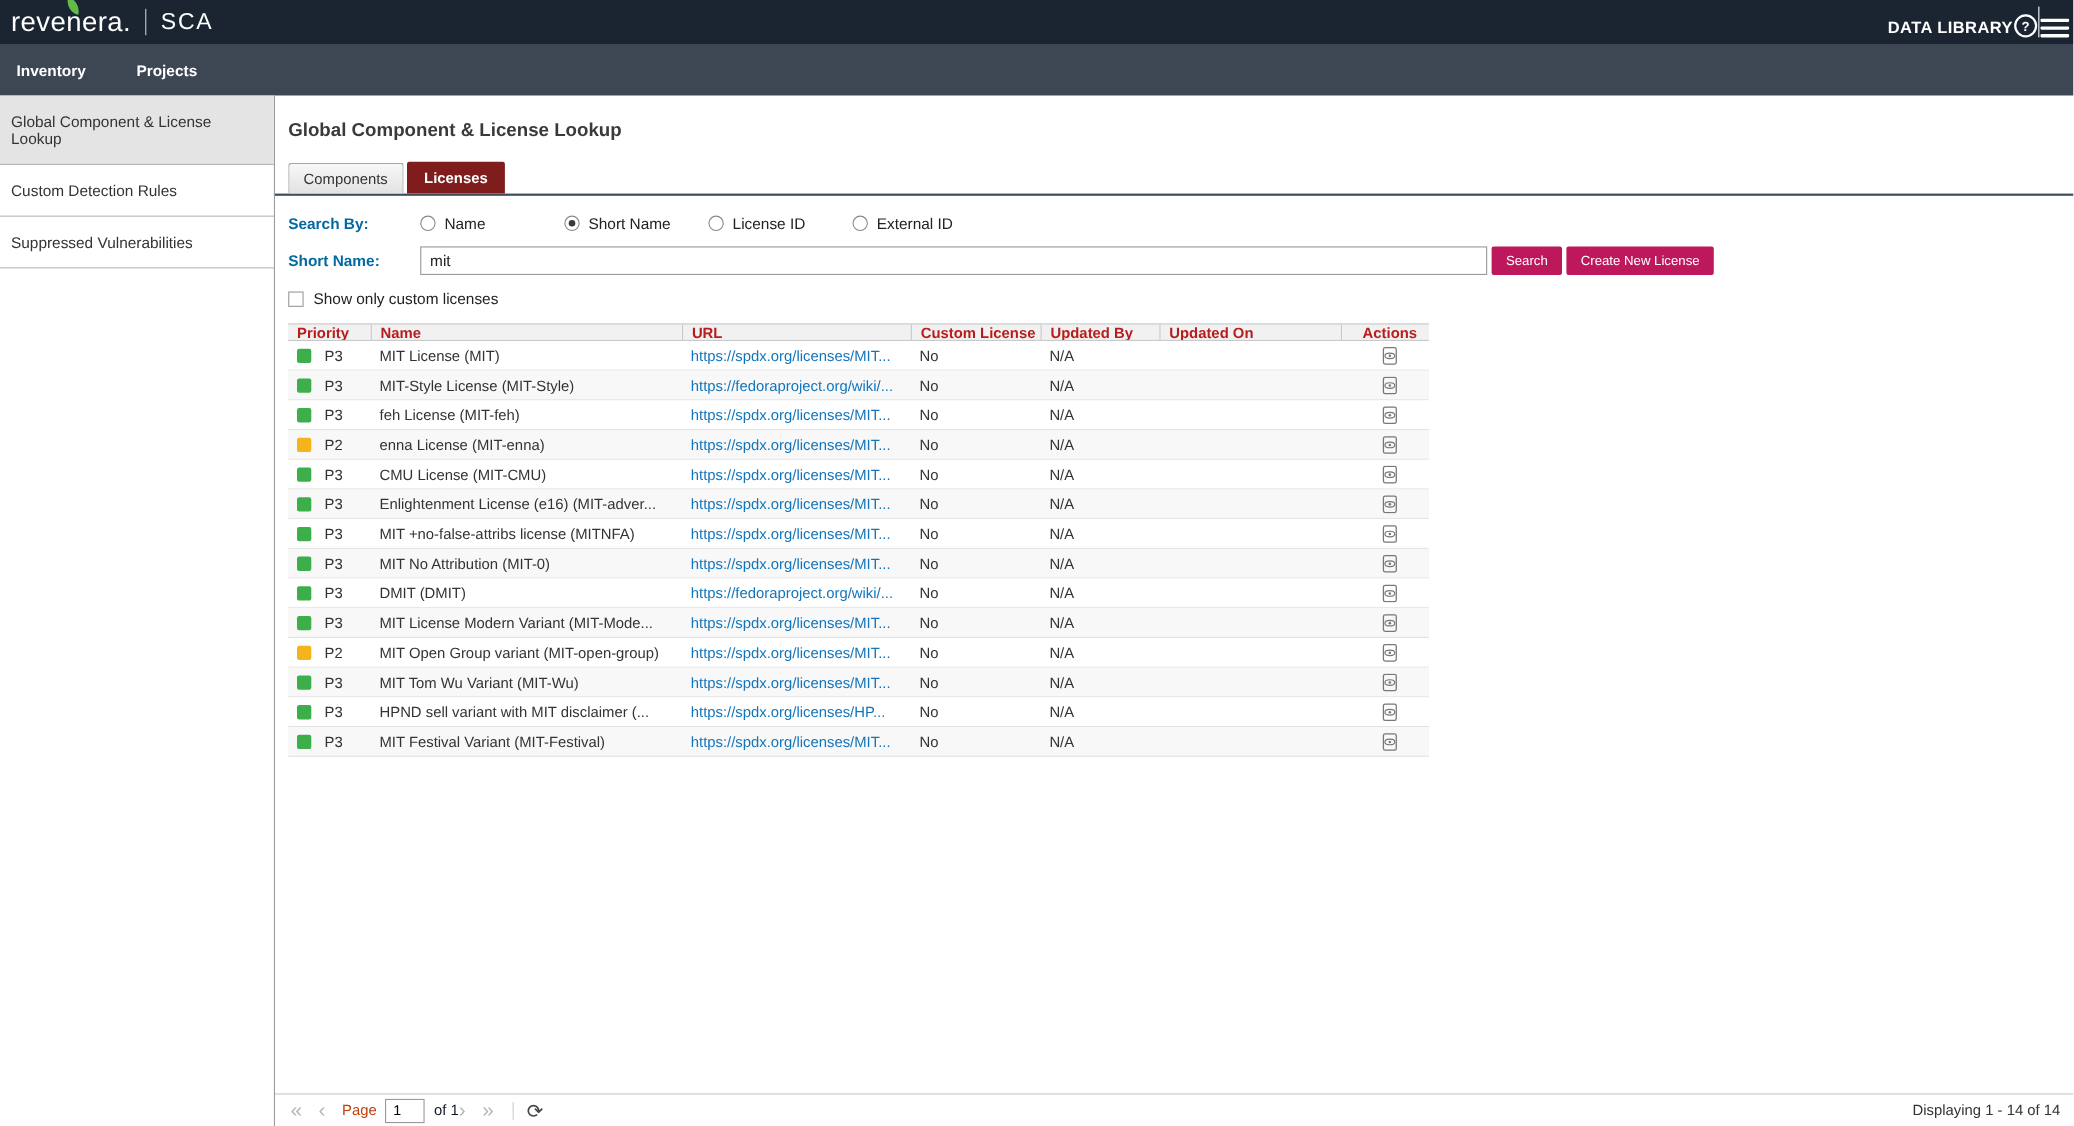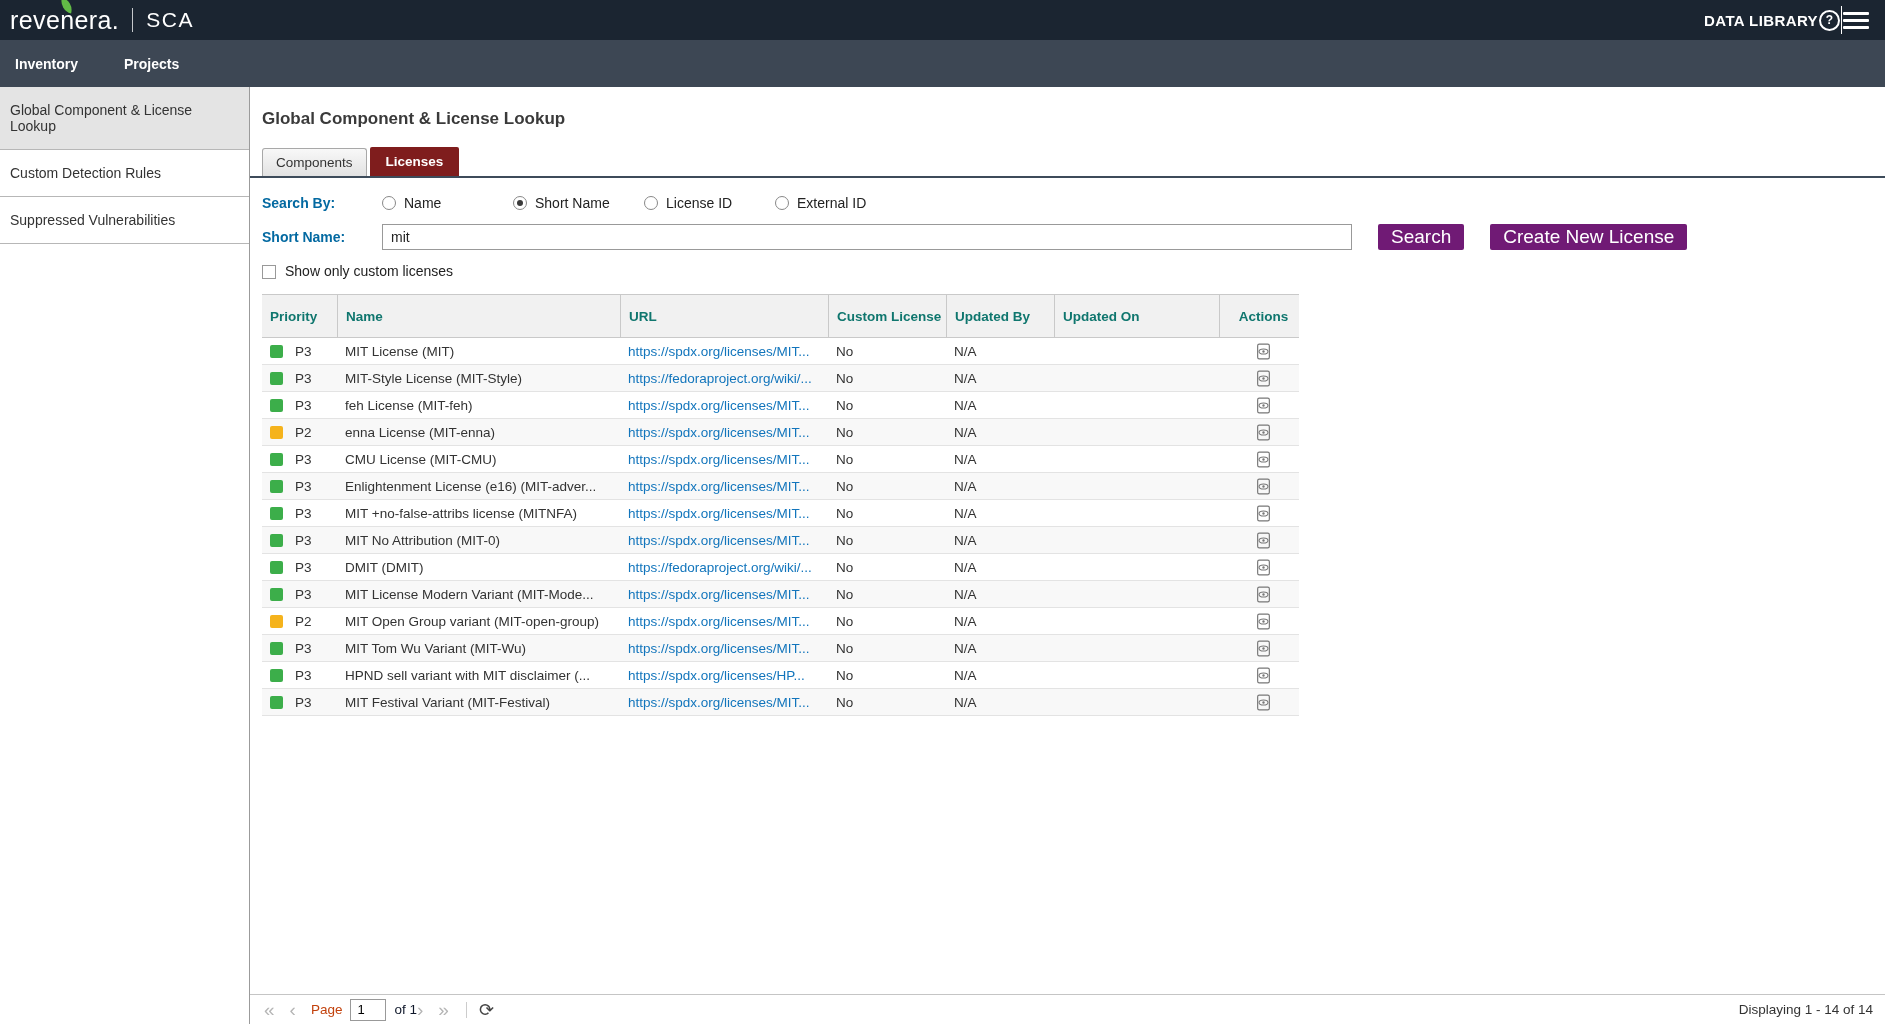--- a/index.html
+++ b/index.html
@@ -7,21 +7,21 @@
   body{font-family:"Liberation Sans",sans-serif;background:#fff;color:#333}
 
   
   .topbar{height:40px;background:#1b2531;display:flex;align-items:center;color:#fff}
   .logo-wrap{display:flex;align-items:center;padding-left:10px;position:relative}
   .logo-text{font-size:25px;letter-spacing:.4px;position:relative;color:#fff}
   .leaf{position:absolute;top:-7px;left:60px;width:13px;height:13px;background:#62bb46;
         border-radius:0 100% 0 100%;transform:rotate(15deg)}
   .tb-vline{width:1px;height:24px;background:rgba(255,255,255,.75);margin:0 13px}
   .product{font-size:21px;font-weight:300;letter-spacing:1.5px}
-  .topbar-right{margin-left:auto;display:flex;align-items:center;gap:1px;padding-right:16px}
+  .topbar-right{margin-left:auto;display:flex;align-items:flex-end;gap:1px;padding-right:4px}
   .dl-label{font-size:15px;font-weight:bold;letter-spacing:.4px}
   .help-circle{width:21px;height:21px;border:2px solid #fff;border-radius:50%;display:flex;
                align-items:center;justify-content:center;font-size:12px;font-weight:bold;cursor:pointer}
   .menu-sep{width:1px;height:28px;background:#fff}
   .hamburger{width:26px;display:flex;flex-direction:column;gap:4px;cursor:pointer}
   .hamburger i{display:block;height:3px;background:#fff;border-radius:1px}
 
   
   .nav{height:47px;background:#3d4754;display:flex;align-items:center;gap:46px;padding-left:15px}
   .nav-item{color:#fff;font-size:14px;font-weight:bold;cursor:pointer}
@@ -44,30 +44,30 @@
   
   .search-area{padding:17px 0 0 12px}
   .srow{display:flex;align-items:center;margin-bottom:13px}
   .lbl{font-size:14px;font-weight:bold;width:120px;color:#0369a1}
   .radio-opts{display:flex;align-items:center}
   .radio-opt{display:flex;align-items:center;width:131px;cursor:pointer}
   .radio{width:14px;height:14px;border:1px solid #888;border-radius:50%;margin-right:8px;background:#fff;position:relative;flex-shrink:0}
   .radio.sel::after{content:"";position:absolute;inset:3px;background:#3a3a3a;border-radius:50%}
   .radio-lbl{font-size:14px;color:#222}
   .text-input{width:970px;height:26px;border:1px solid #999;font-size:14px;padding:0 8px;color:#222;background:#fff}
-  .btn{height:26px;background:#701a75;color:#fff;font-size:19px;border:none;border-radius:2px;margin-left:26px;
+  .btn{height:26px;background:#be185d;color:#fff;font-size:12px;border:none;border-radius:2px;margin-left:4px;
        padding:0 13px;cursor:pointer;font-family:"Liberation Sans",sans-serif}
   .chk-row{display:flex;align-items:flex-end;margin-top:2px}
   .checkbox{width:14px;height:14px;border:1px solid #999;background:#fff;margin-right:9px;flex-shrink:0;cursor:pointer}
   .chk-lbl{font-size:14px;color:#222}
 
   
   .table{margin:15px 0 0 12px;width:1037px;font-size:13.5px}
   .thead{display:flex;background:#f1f1f1;border-top:1px solid #c9c9c9;border-bottom:1px solid #c9c9c9;
-         height:44px;align-items:center;font-weight:bold;color:#0f766e}
+         height:16px;align-items:center;font-weight:bold;color:#b91c1c}
   .th{padding-left:8px;height:100%;display:flex;align-items:center;overflow:hidden;white-space:nowrap}
   .th + .th{border-left:1px solid #c9c9c9}
   .tr{display:flex;height:27px;align-items:center;border-bottom:1px solid #e3e3e3;background:#fff}
   .tr:nth-child(even){background:#f8f8f8}
   .td{padding-left:8px;overflow:hidden;white-space:nowrap;text-overflow:ellipsis;color:#333}
   .c-priority{width:75px;flex-shrink:0;display:flex;align-items:center}
   .c-name{width:283px;flex-shrink:0}
   .c-url{width:208px;flex-shrink:0}
   .c-custom{width:118px;flex-shrink:0}
   .c-updby{width:108px;flex-shrink:0}

